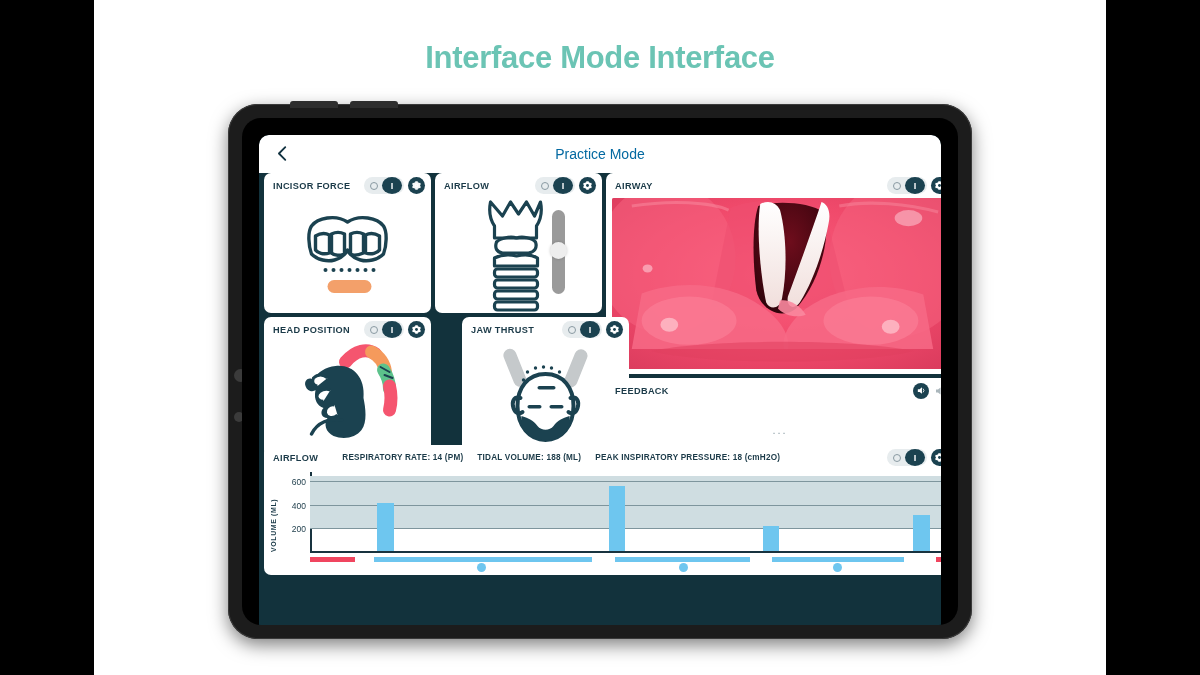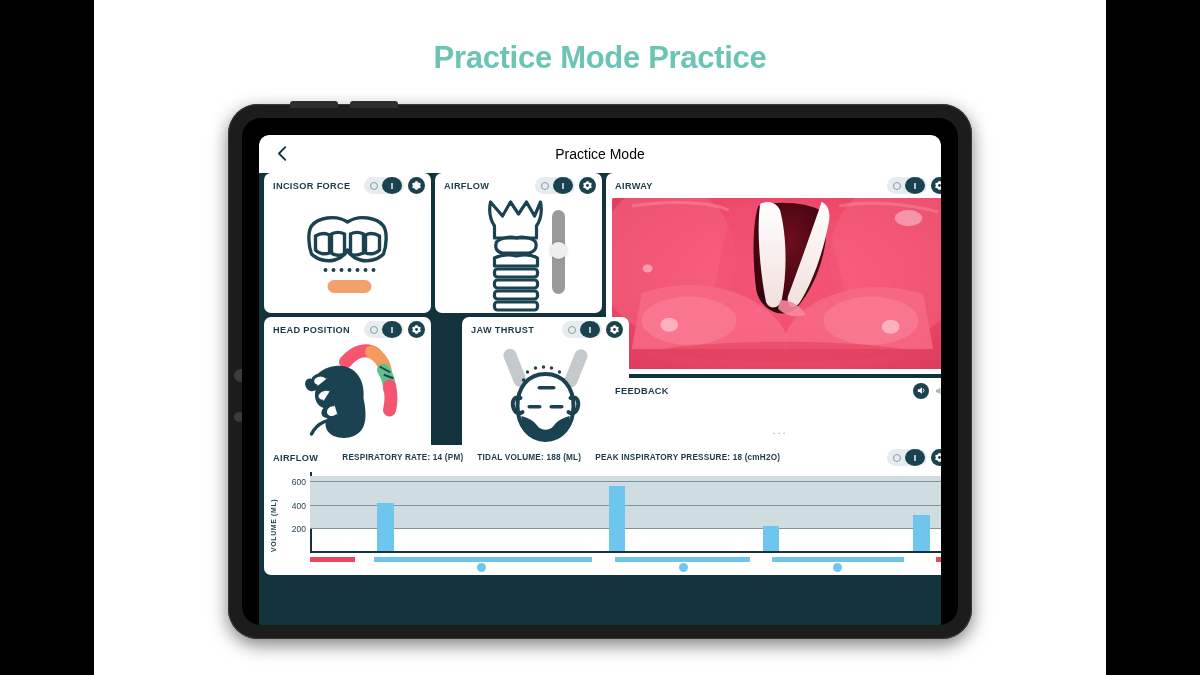--- a/index.html
+++ b/index.html
@@ -25,21 +25,21 @@
   .btn-top { position:absolute; top:-3px; height:7px; background:#2e2e2e; border-radius:3px 3px 0 0; }
   .btn-top.b1 { left:62px; width:48px; }
   .btn-top.b2 { left:122px; width:48px; }
   .side-dot { position:absolute; left:6px; background:#3b3b3b; border-radius:50%; }
   .cam { position:absolute; left:10px; top:268px; width:7px; height:7px; background:#4a4a4a; border-radius:2px; }
 
   
   .app-header { position:absolute; left:0; top:0; right:0; height:38px; background:#fff;
       border-radius:9px 9px 0 0; display:flex; align-items:center; }
   .back-chev { position:absolute; left:14px; top:9px; width:19px; height:19px; cursor:pointer; }
-  .app-title { width:100%; text-align:center; font-size:14px; color:#000000; }
+  .app-title { width:100%; text-align:center; font-size:14px; color:#0369a1; }
 
   
   .content { position:absolute; left:0; top:38px; right:0; bottom:0; padding:4px 5px 12px 5px; }
 
   .card { position:absolute; background:#fff; border-radius:7px; overflow:hidden; }
   .card-hd { position:absolute; left:0; top:0; right:0; height:25px; display:flex;
       align-items:center; padding:0 6px 0 9px; }
   .card-ttl { font-size:9.2px; font-weight:bold; color:#1b3a48; letter-spacing:0.35px;
       white-space:nowrap; }
 
@@ -92,21 +92,21 @@
   .slider-knob { position:absolute; width:17px; height:17px; border-radius:50%;
       background:#eeeeee; left:-2px; box-shadow:0 0 3px rgba(0,0,0,.2); }
 </style>
 </head>
 <body>
 
 <div id="stage">
 
   <div class="page-bg"></div>
 
-  <div class="page-title">Practice Mode Practice</div>
+  <div class="page-title">Interface Mode Interface</div>
 
   <div class="tablet">
     <div class="btn-top b1"></div>
     <div class="btn-top b2"></div>
     <div class="cam"></div>
     <div class="side-dot" style="top:265px;width:13px;height:13px;"></div>
     <div class="side-dot" style="top:308px;width:10px;height:10px;"></div>
 
     <div class="tablet-inner">
       <div class="screen">

